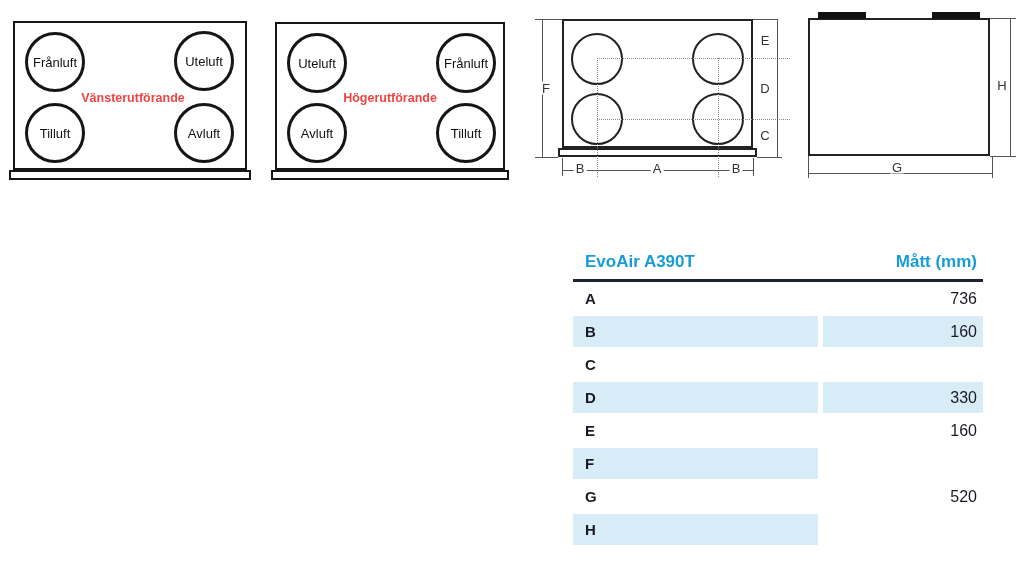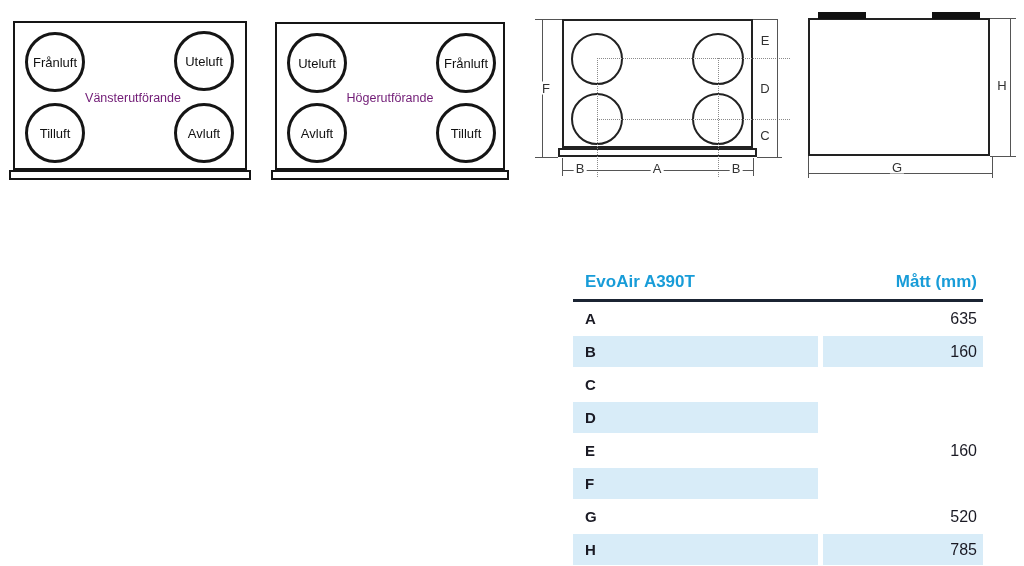--- a/index.html
+++ b/index.html
@@ -9,41 +9,41 @@
   }
   
   .unit-box { position:absolute; border:2px solid #151515; background:#fff; box-sizing:border-box; }
   .base-strip { position:absolute; border:2px solid #151515; background:#fff; box-sizing:border-box; }
   .port-circle {
     position:absolute; width:60px; height:60px; border:3px solid #151515; border-radius:50%;
     box-sizing:border-box; display:flex; align-items:center; justify-content:center;
     font-size:13px; color:#111; background:#fff; white-space:nowrap;
   }
   .variant-title {
-    position:absolute; transform:translate(-50%,-50%); font-size:12.5px; font-weight:400;
-    color:#701a75; white-space:nowrap;
+    position:absolute; transform:translate(-50%,-50%); font-size:12.5px; font-weight:700;
+    color:#ef4444; white-space:nowrap;
   }
   
   .dim-box { position:absolute; border:2px solid #222; background:#fff; box-sizing:border-box; }
   .dim-base { position:absolute; border:2px solid #222; background:#fff; box-sizing:border-box; }
   .dim-circle {
     position:absolute; width:52px; height:52px; border:2px solid #222; border-radius:50%;
     box-sizing:border-box; background:transparent;
   }
   .hline { position:absolute; height:0; border-top:1px solid #555; }
   .vline { position:absolute; width:0; border-left:1px solid #555; }
   .hdash { position:absolute; height:0; border-top:1px dotted #8a8a8a; }
   .vdash { position:absolute; width:0; border-left:1px dotted #8a8a8a; }
   .dim-label {
     position:absolute; transform:translate(-50%,-50%); font-size:13px; color:#333;
     background:#fff; padding:0 2px; line-height:1; white-space:nowrap;
   }
   .foot { position:absolute; background:#111; }
   
-  #dim-table { position:absolute; left:573px; top:250px; width:410px;margin-top:20px; }
+  #dim-table { position:absolute; left:573px; top:250px; width:410px; }
   .t-header {
     display:flex; justify-content:space-between; align-items:flex-end;
     padding:2px 6px 7px 12px; font-size:17px; font-weight:700; color:#189cd8;
     border-bottom:3px solid #1b2433; box-sizing:border-box;
   }
   .t-row { display:flex; gap:5px; height:33px; padding:1px 0; box-sizing:border-box; }
   .t-cell { display:flex; align-items:center; box-sizing:border-box; }
   .t-cell.letter { flex:0 0 245px; padding-left:12px; font-size:15px; font-weight:700; color:#1a1a24; }
   .t-cell.value { flex:1 1 auto; justify-content:flex-end; padding-right:6px; font-size:16px; color:#1a1a24; }
   .t-row.stripe .t-cell { background:#d8ecf8; }
@@ -140,42 +140,42 @@
   </div>
 
   <div id="dim-table">
     <div class="t-header">
       <span>EvoAir A390T</span>
       <span>Mått (mm)</span>
     </div>
 
     <div class="t-row">
       <div class="t-cell letter">A</div>
-      <div class="t-cell value">635</div>
+      <div class="t-cell value">736</div>
     </div>
     <div class="t-row stripe">
       <div class="t-cell letter">B</div>
       <div class="t-cell value">160</div>
     </div>
     <div class="t-row">
       <div class="t-cell letter">C</div>
     </div>
     <div class="t-row stripe">
       <div class="t-cell letter">D</div>
+      <div class="t-cell value">330</div>
     </div>
     <div class="t-row">
       <div class="t-cell letter">E</div>
       <div class="t-cell value">160</div>
     </div>
     <div class="t-row stripe">
       <div class="t-cell letter">F</div>
     </div>
     <div class="t-row">
       <div class="t-cell letter">G</div>
       <div class="t-cell value">520</div>
     </div>
     <div class="t-row stripe">
       <div class="t-cell letter">H</div>
-      <div class="t-cell value">785</div>
     </div>
   </div>
 
 </div>
 
 </body></html>

